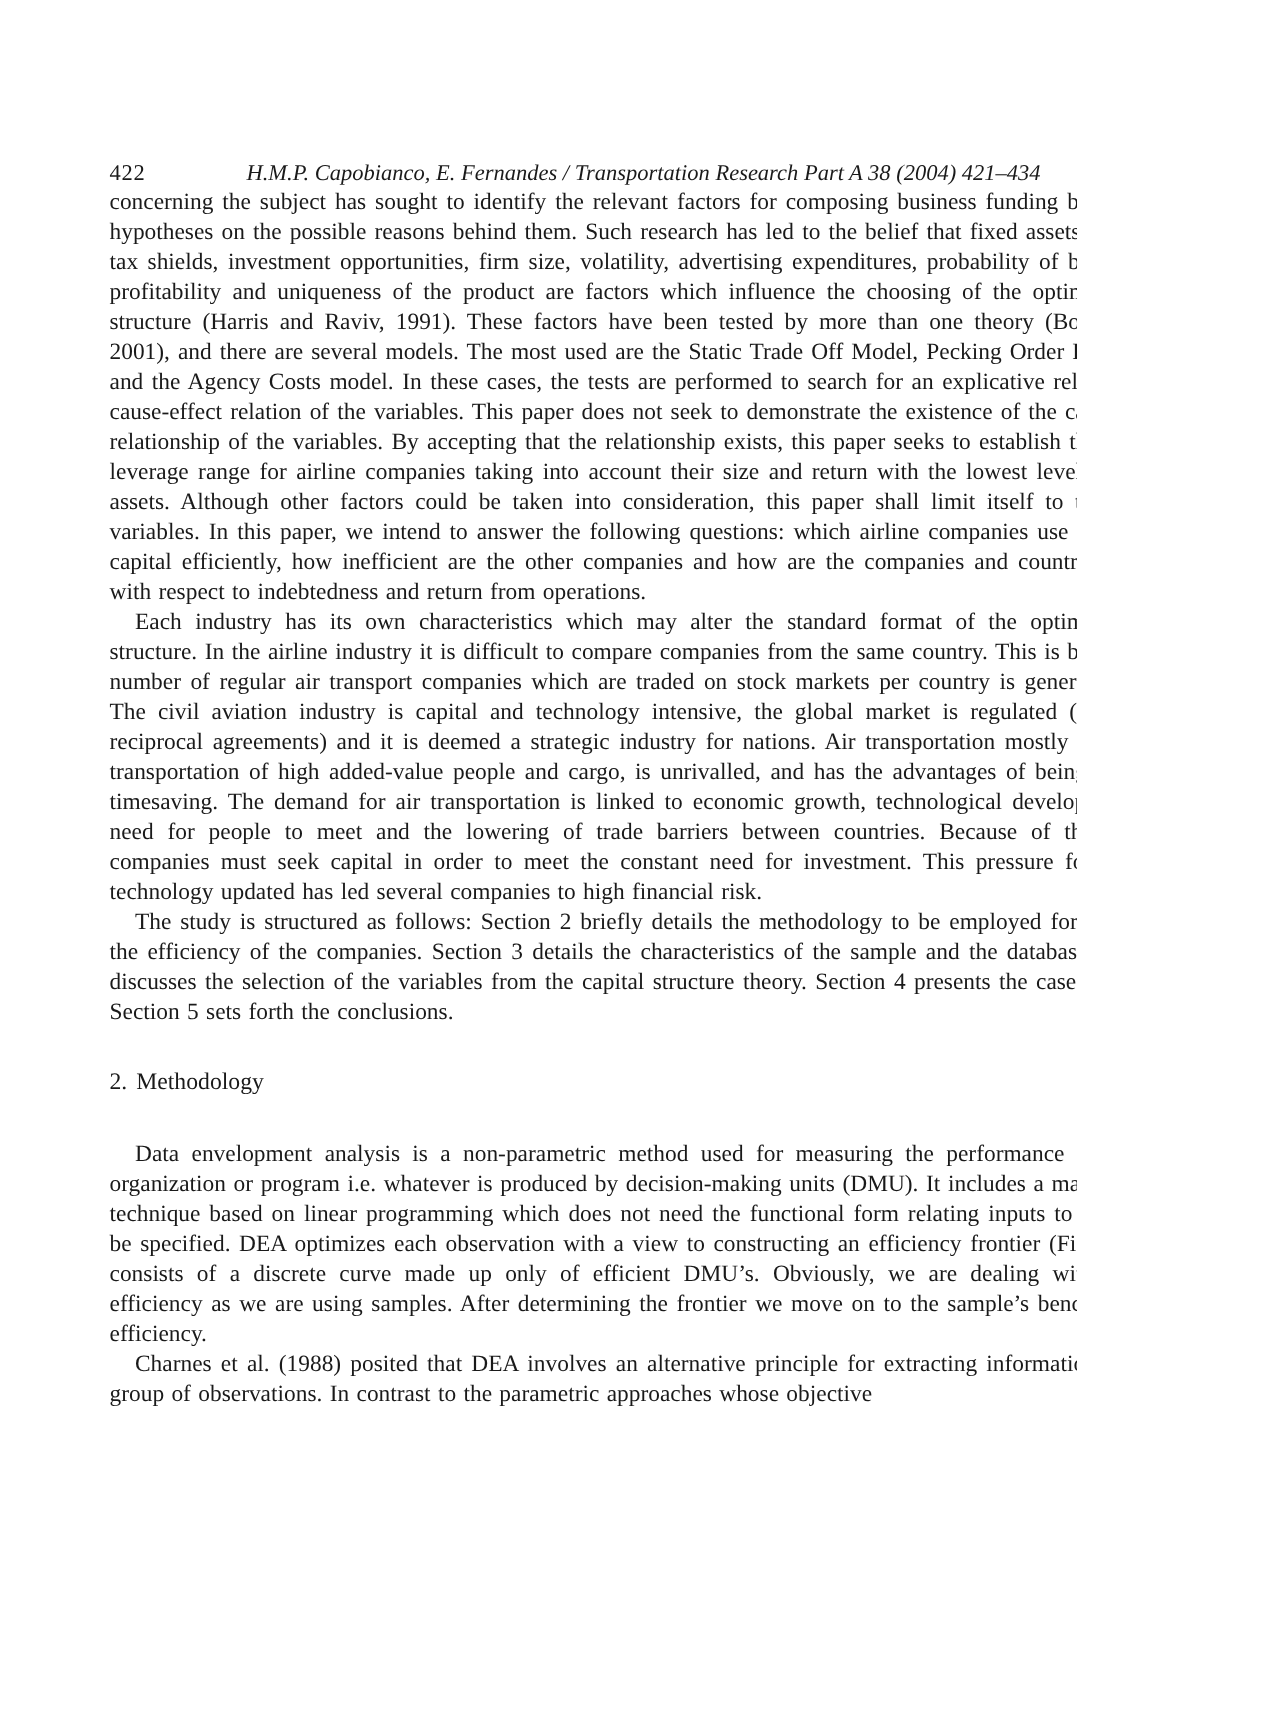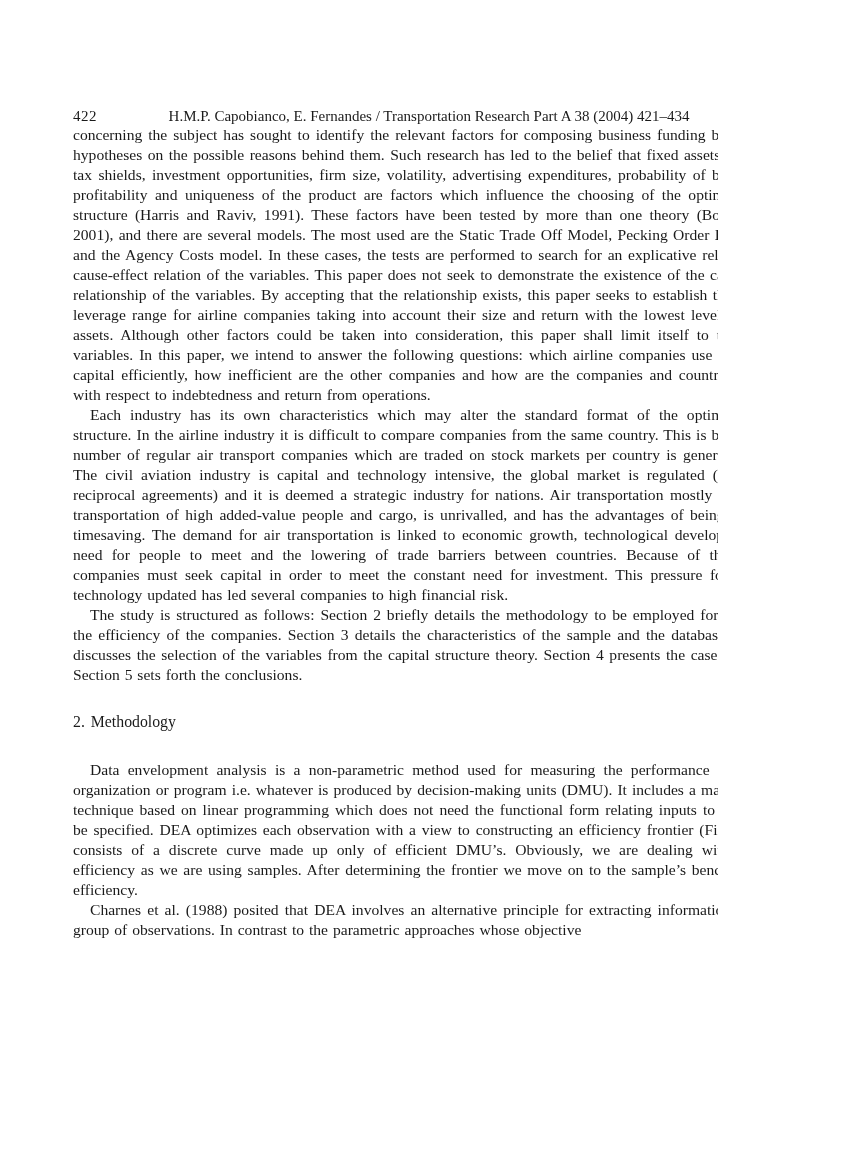--- a/index.html
+++ b/index.html
@@ -30,20 +30,21 @@
     line-height: 17px;
   }
   .page-number {
     flex: 0 0 auto;
     min-width: 60px;
     letter-spacing: 0.5px;
   }
   .running-title {
     flex: 1 1 auto;
     text-align: center;
+    font-style: italic;
     padding-right: 60px;
     white-space: nowrap;
   }
   .body-text {
     font-size: 15.6px;
     line-height: 20px;
     text-align: justify;
   }
   .body-text p {
     margin: 0;

